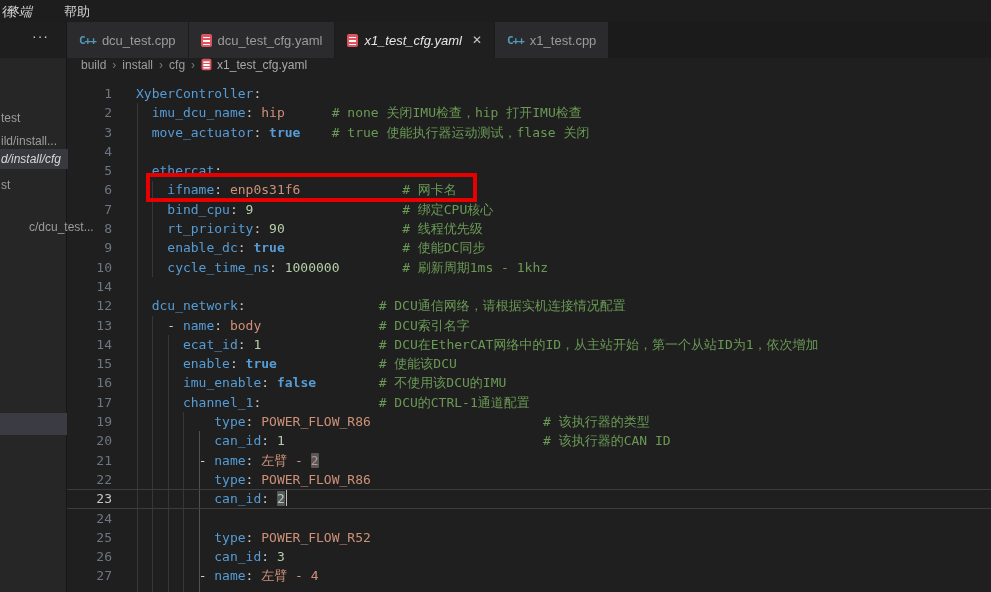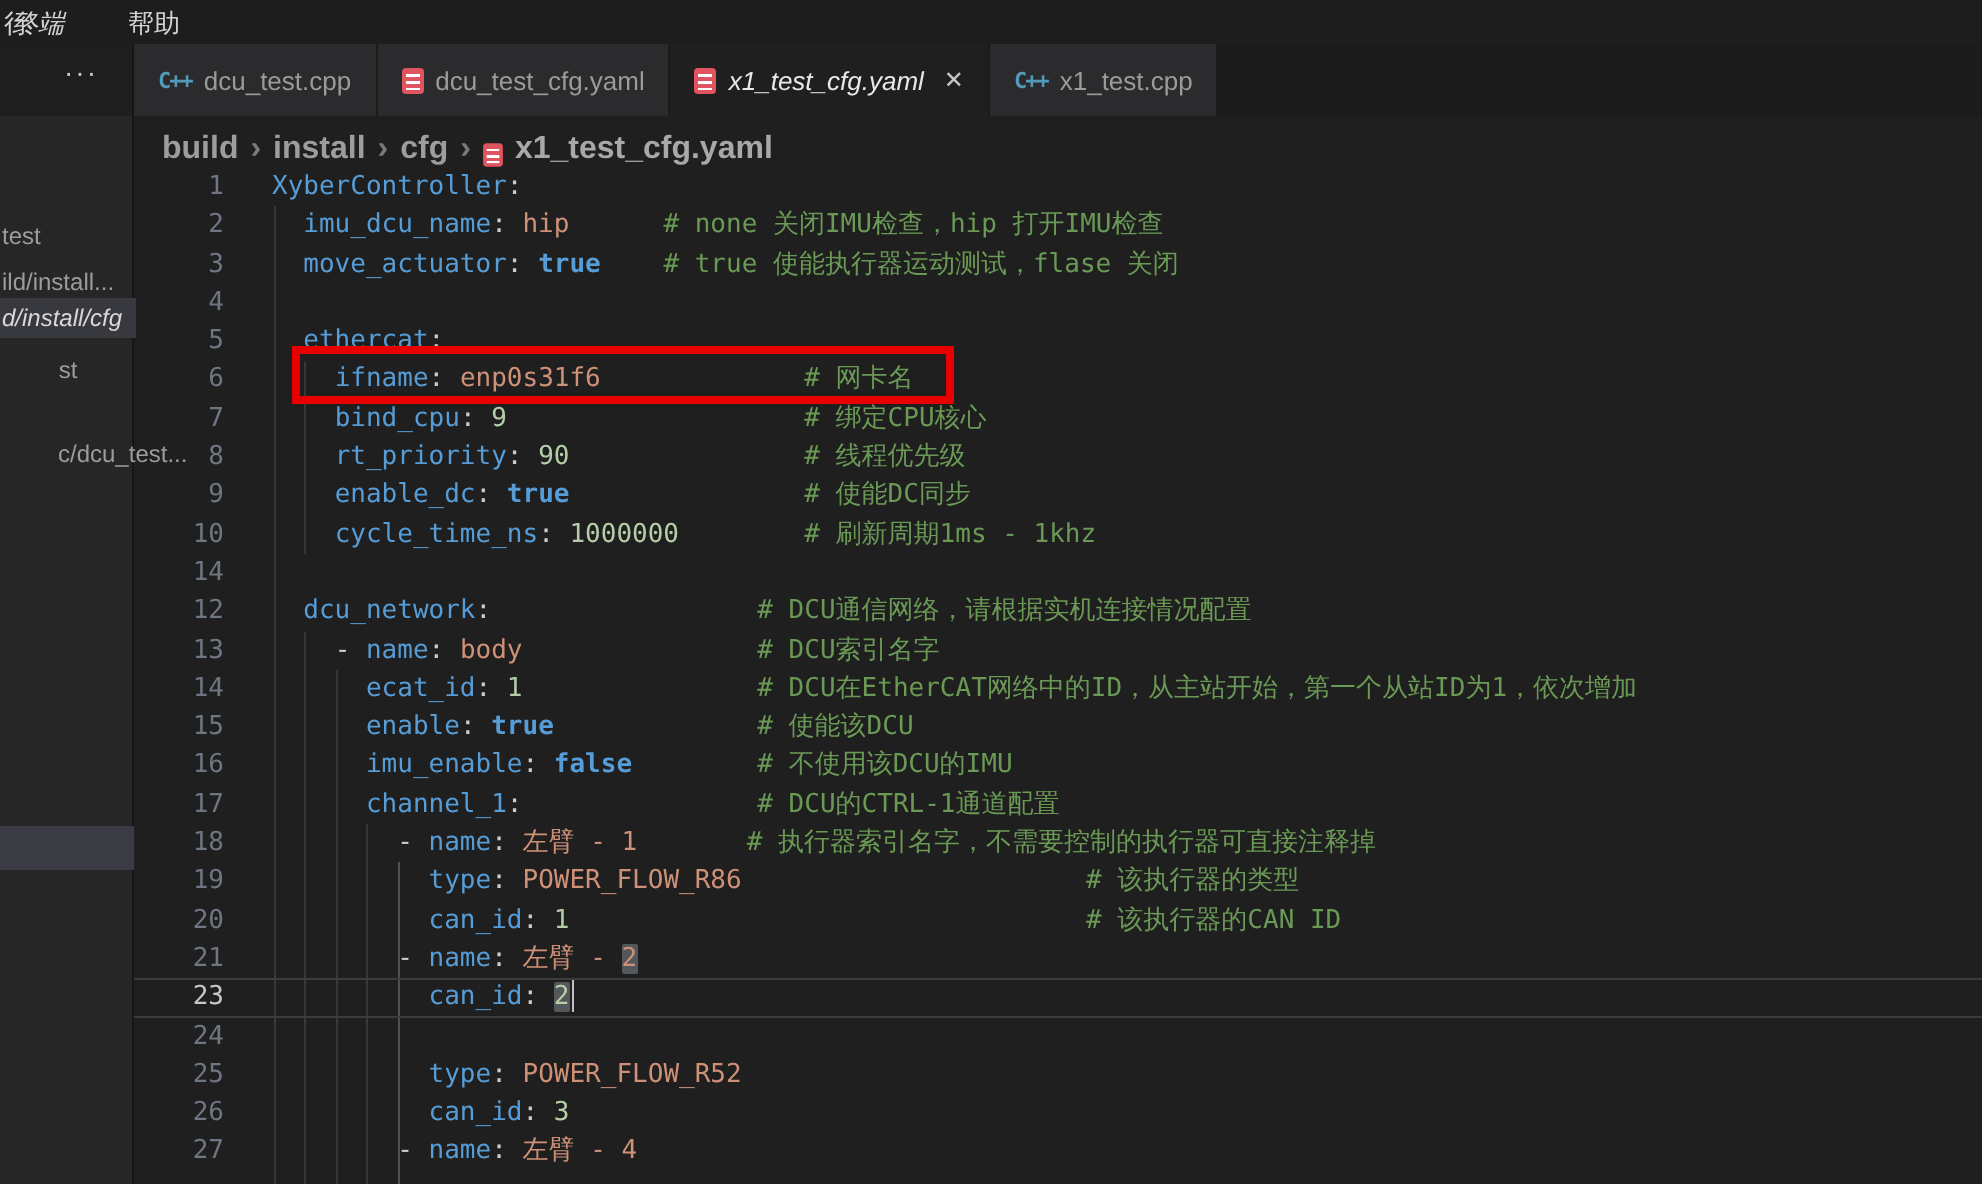--- a/index.html
+++ b/index.html
@@ -24,21 +24,21 @@
   .tab{display:flex;align-items:center;padding:0 12px;margin-right:1px;background:#2b2b2d;color:#9b9b9b;font-size:13px;white-space:nowrap;cursor:pointer;}
   .tab .label{margin-left:6px;}
   .tab.active{background:#1f1f1f;color:#e8e8e8;}
   .tab.active .label{font-style:italic;}
   .tab .close{margin-left:10px;color:#c5c5c5;font-size:12px;cursor:pointer;}
   .icon-cpp{color:#519aba;font-weight:700;font-size:11px;letter-spacing:-1px;font-family:"DejaVu Sans Mono",monospace;}
   .icon-yaml{display:inline-block;width:11px;height:13px;background:#e0545f;border-radius:2px;position:relative;flex:none;}
   .icon-yaml::after{content:"";position:absolute;left:2px;right:2px;top:3px;height:8px;
     background:repeating-linear-gradient(180deg,#fdfdfd 0 1.5px,rgba(0,0,0,0) 1.5px 3.4px);}
   
-  .breadcrumbbar{position:absolute;left:67px;top:58px;right:0;height:26px;background:#1f1f1f;display:flex;align-items:flex-end;padding-left:14px;font-size:16px;color:#9d9d9d;z-index:3;font-weight:bold;}
+  .breadcrumbbar{position:absolute;left:67px;top:58px;right:0;height:26px;background:#1f1f1f;display:flex;align-items:flex-start;padding-left:14px;font-size:12px;color:#9d9d9d;z-index:3;}
   .breadcrumbbar .seg{cursor:pointer;}
   .breadcrumbbar .sep{margin:0 6px;color:#7a7a7a;}
   .breadcrumbbar .icon-yaml{margin-right:5px;transform:scale(.9);}
   .breadcrumbbar .file{cursor:pointer;color:#a8a8a8;}
   
   .editor{position:absolute;left:67px;top:84px;right:0;bottom:0;background:#1f1f1f;
     font-family:"DejaVu Sans Mono","Liberation Mono",monospace;font-size:13px;line-height:19.3px;z-index:2;}
   .guide{position:absolute;width:1px;background:#373737;z-index:0;}
   .guide.bright{background:#505050;}
   .rows{position:absolute;left:0;top:0;right:0;z-index:1;}
@@ -71,21 +71,21 @@
       <span class="mitem" style="left: 64px;">帮助</span>
     </div>
 
   <div class="sidebar">
     <div class="side-top">
       <span class="side-more">···</span>
     </div>
   <div class="side-item" style="top: 89px;">test</div>
       <div class="side-item" style="top: 112px;">ild/install...</div>
       <div class="side-item sel" style="top: 127px;">d/install/cfg</div>
-      <div class="side-item" style="top: 156px; text-align: center;">st</div>
+      <div class="side-item" style="top: 156px;">st</div>
       <div class="side-item" style="top: 198px; padding-left: 28px;">c/dcu_test...</div>
       <div class="side-band" style="top: 391px;"></div>
     </div>
 
   <div class="tabstrip">
       <div class="tab">
         <span class="icon-cpp">C++</span>
         <span class="label">dcu_test.cpp</span>
       </div>
       <div class="tab">
@@ -126,24 +126,24 @@
         <div class="row"><span class="ln">8</span><span class="code"><span class="w">    </span><span class="k">rt_priority</span><span class="p">:</span><span class="w"> </span><span class="n">90</span><span class="w">               </span><span class="c"># 线程优先级</span></span></div>
         <div class="row"><span class="ln">9</span><span class="code"><span class="w">    </span><span class="k">enable_dc</span><span class="p">:</span><span class="w"> </span><span class="b">true</span><span class="w">               </span><span class="c"># 使能DC同步</span></span></div>
         <div class="row"><span class="ln">10</span><span class="code"><span class="w">    </span><span class="k">cycle_time_ns</span><span class="p">:</span><span class="w"> </span><span class="n">1000000</span><span class="w">        </span><span class="c"># 刷新周期1ms - 1khz</span></span></div>
         <div class="row"><span class="ln">14</span><span class="code"></span></div>
         <div class="row"><span class="ln">12</span><span class="code"><span class="w">  </span><span class="k">dcu_network</span><span class="p">:</span><span class="w">                 </span><span class="c"># DCU通信网络，请根据实机连接情况配置</span></span></div>
         <div class="row"><span class="ln">13</span><span class="code"><span class="w">    </span><span class="p">- </span><span class="k">name</span><span class="p">:</span><span class="w"> </span><span class="s">body</span><span class="w">               </span><span class="c"># DCU索引名字</span></span></div>
         <div class="row"><span class="ln">14</span><span class="code"><span class="w">      </span><span class="k">ecat_id</span><span class="p">:</span><span class="w"> </span><span class="n">1</span><span class="w">               </span><span class="c"># DCU在EtherCAT网络中的ID，从主站开始，第一个从站ID为1，依次增加</span></span></div>
         <div class="row"><span class="ln">15</span><span class="code"><span class="w">      </span><span class="k">enable</span><span class="p">:</span><span class="w"> </span><span class="b">true</span><span class="w">             </span><span class="c"># 使能该DCU</span></span></div>
         <div class="row"><span class="ln">16</span><span class="code"><span class="w">      </span><span class="k">imu_enable</span><span class="p">:</span><span class="w"> </span><span class="b">false</span><span class="w">        </span><span class="c"># 不使用该DCU的IMU</span></span></div>
         <div class="row"><span class="ln">17</span><span class="code"><span class="w">      </span><span class="k">channel_1</span><span class="p">:</span><span class="w">               </span><span class="c"># DCU的CTRL-1通道配置</span></span></div>
-        <div class="row"><span class="ln">18</span><span class="code"><span class="w">        </span><span class="p">- </span><span class="k">name</span><span class="p">:</span><span class="w"> </span><span class="s">左臂 - 1</span><span class="w">       </span><span class="c"># 执行器索引名字，不需要控制的执行器可直接注释掉</span></span></div>
         <div class="row"><span class="ln">19</span><span class="code"><span class="w">          </span><span class="k">type</span><span class="p">:</span><span class="w"> </span><span class="s">POWER_FLOW_R86</span><span class="w">                      </span><span class="c"># 该执行器的类型</span></span></div>
         <div class="row"><span class="ln">20</span><span class="code"><span class="w">          </span><span class="k">can_id</span><span class="p">:</span><span class="w"> </span><span class="n">1</span><span class="w">                                 </span><span class="c"># 该执行器的CAN ID</span></span></div>
         <div class="row"><span class="ln">21</span><span class="code"><span class="w">        </span><span class="p">- </span><span class="k">name</span><span class="p">:</span><span class="w"> </span><span class="s">左臂 - </span><span class="s hl">2</span></span></div>
+        <div class="row"><span class="ln">22</span><span class="code"><span class="w">          </span><span class="k">type</span><span class="p">:</span><span class="w"> </span><span class="s">POWER_FLOW_R86</span></span></div>
         <div class="row current"><span class="ln">23</span><span class="code"><span class="w">          </span><span class="k">can_id</span><span class="p">:</span><span class="w"> </span><span class="n hl">2</span><span class="cursor"></span></span></div>
         <div class="row"><span class="ln">24</span></div>
         <div class="row"><span class="ln">25</span><span class="code"><span class="w">          </span><span class="k">type</span><span class="p">:</span><span class="w"> </span><span class="s">POWER_FLOW_R52</span></span></div>
         <div class="row"><span class="ln">26</span><span class="code"><span class="w">          </span><span class="k">can_id</span><span class="p">:</span><span class="w"> </span><span class="n">3</span></span></div>
         <div class="row"><span class="ln">27</span><span class="code"><span class="w">        </span><span class="p">- </span><span class="k">name</span><span class="p">:</span><span class="w"> </span><span class="s">左臂 - 4</span></span></div>
       </div>
   <div class="guide" style="left: 70px; top: 19.3px; height: 488.7px;"></div>
       <div class="guide" style="left: 85px; top: 96.5px; height: 96.5px;"></div>
       <div class="guide" style="left: 85px; top: 231.6px; height: 276.4px;"></div>
       <div class="guide" style="left: 101px; top: 250.9px; height: 257.1px;"></div>

